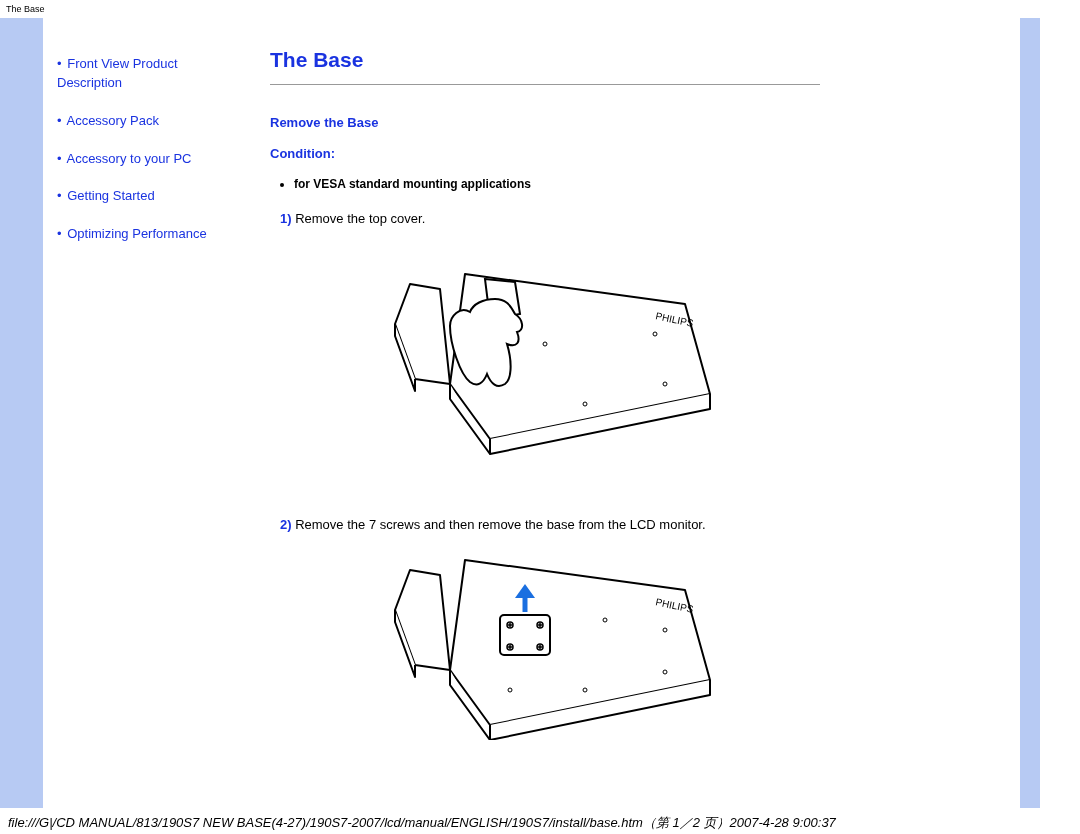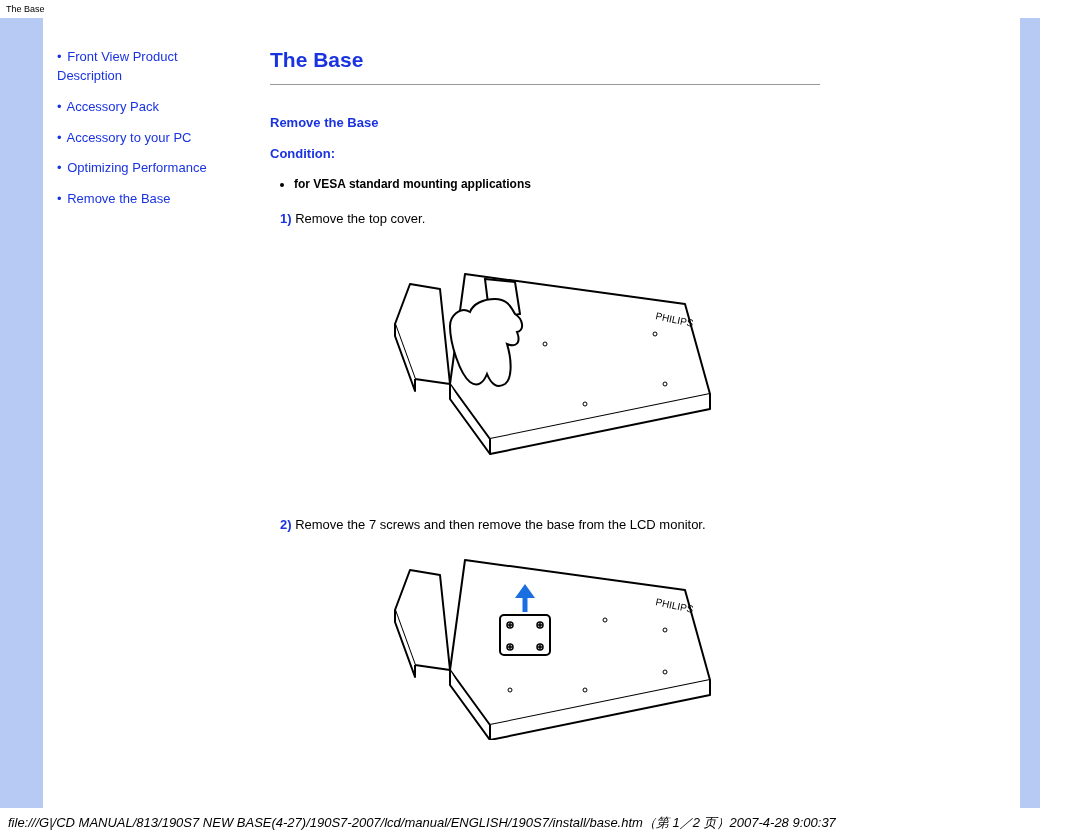--- a/index.html
+++ b/index.html
@@ -35,20 +35,21 @@
     font-size: 13px;
     line-height: 1.45;
   }
   .sidebar ul {
     list-style: none;
     margin: 0;
     padding: 0;
   }
   .sidebar li {
     padding: 0 0 12px 0;
+    margin-top: 7px;
   }
   .sidebar li a {
     color: #1a33e0;
     text-decoration: none;
     cursor: pointer;
   }
   .bullet {
     color: #1a33e0;
     margin-right: 2px;
   }
@@ -137,25 +138,25 @@
       <li>
         <span class="bullet">•</span>
         <a>Accessory Pack</a>
       </li>
       <li>
         <span class="bullet">•</span>
         <a>Accessory to your PC</a>
       </li>
       <li>
         <span class="bullet">•</span>
+        <a>Getting Started</a>
+      </li>
+      <li>
+        <span class="bullet">•</span>
         <a>Optimizing Performance</a>
-      </li>
-      <li>
-        <span class="bullet">•</span>
-        <a>Remove the Base</a>
       </li>
     </ul>
   </nav>
 
   <main class="content">
     <h1 class="title">The Base</h1>
     <hr>
 
     <div class="section-h">Remove the Base</div>
     <div class="section-h">Condition:</div>

